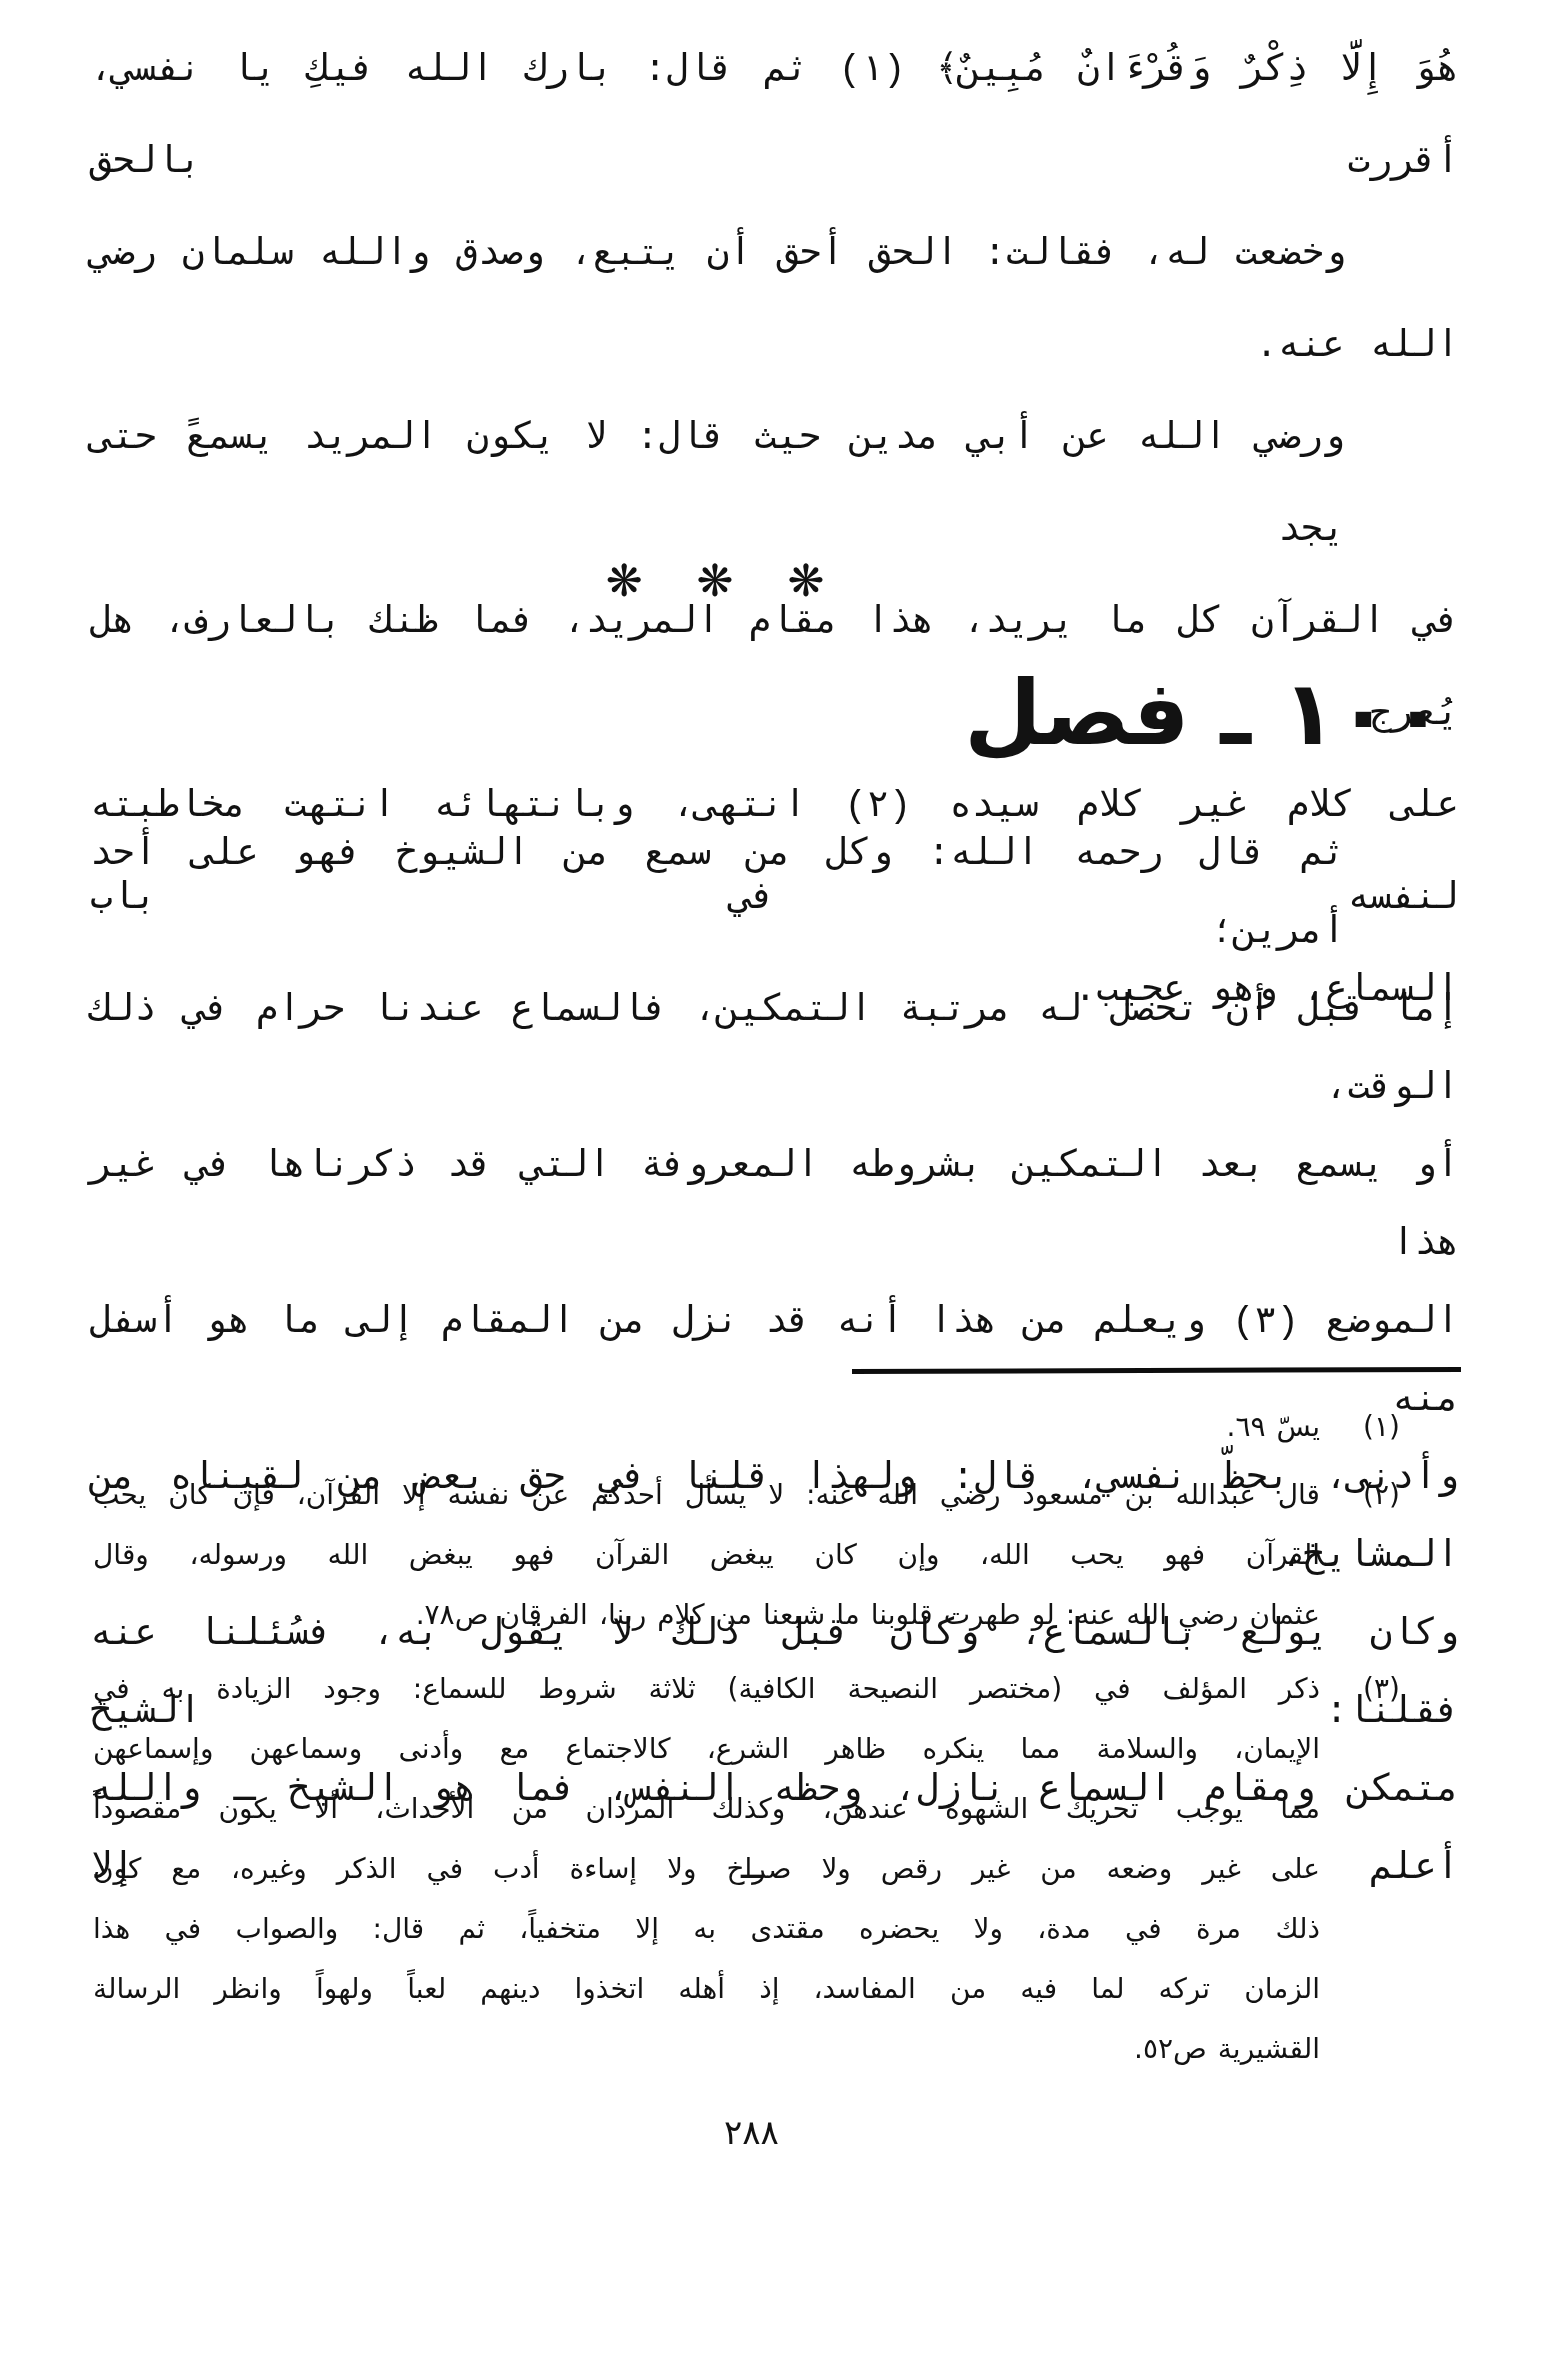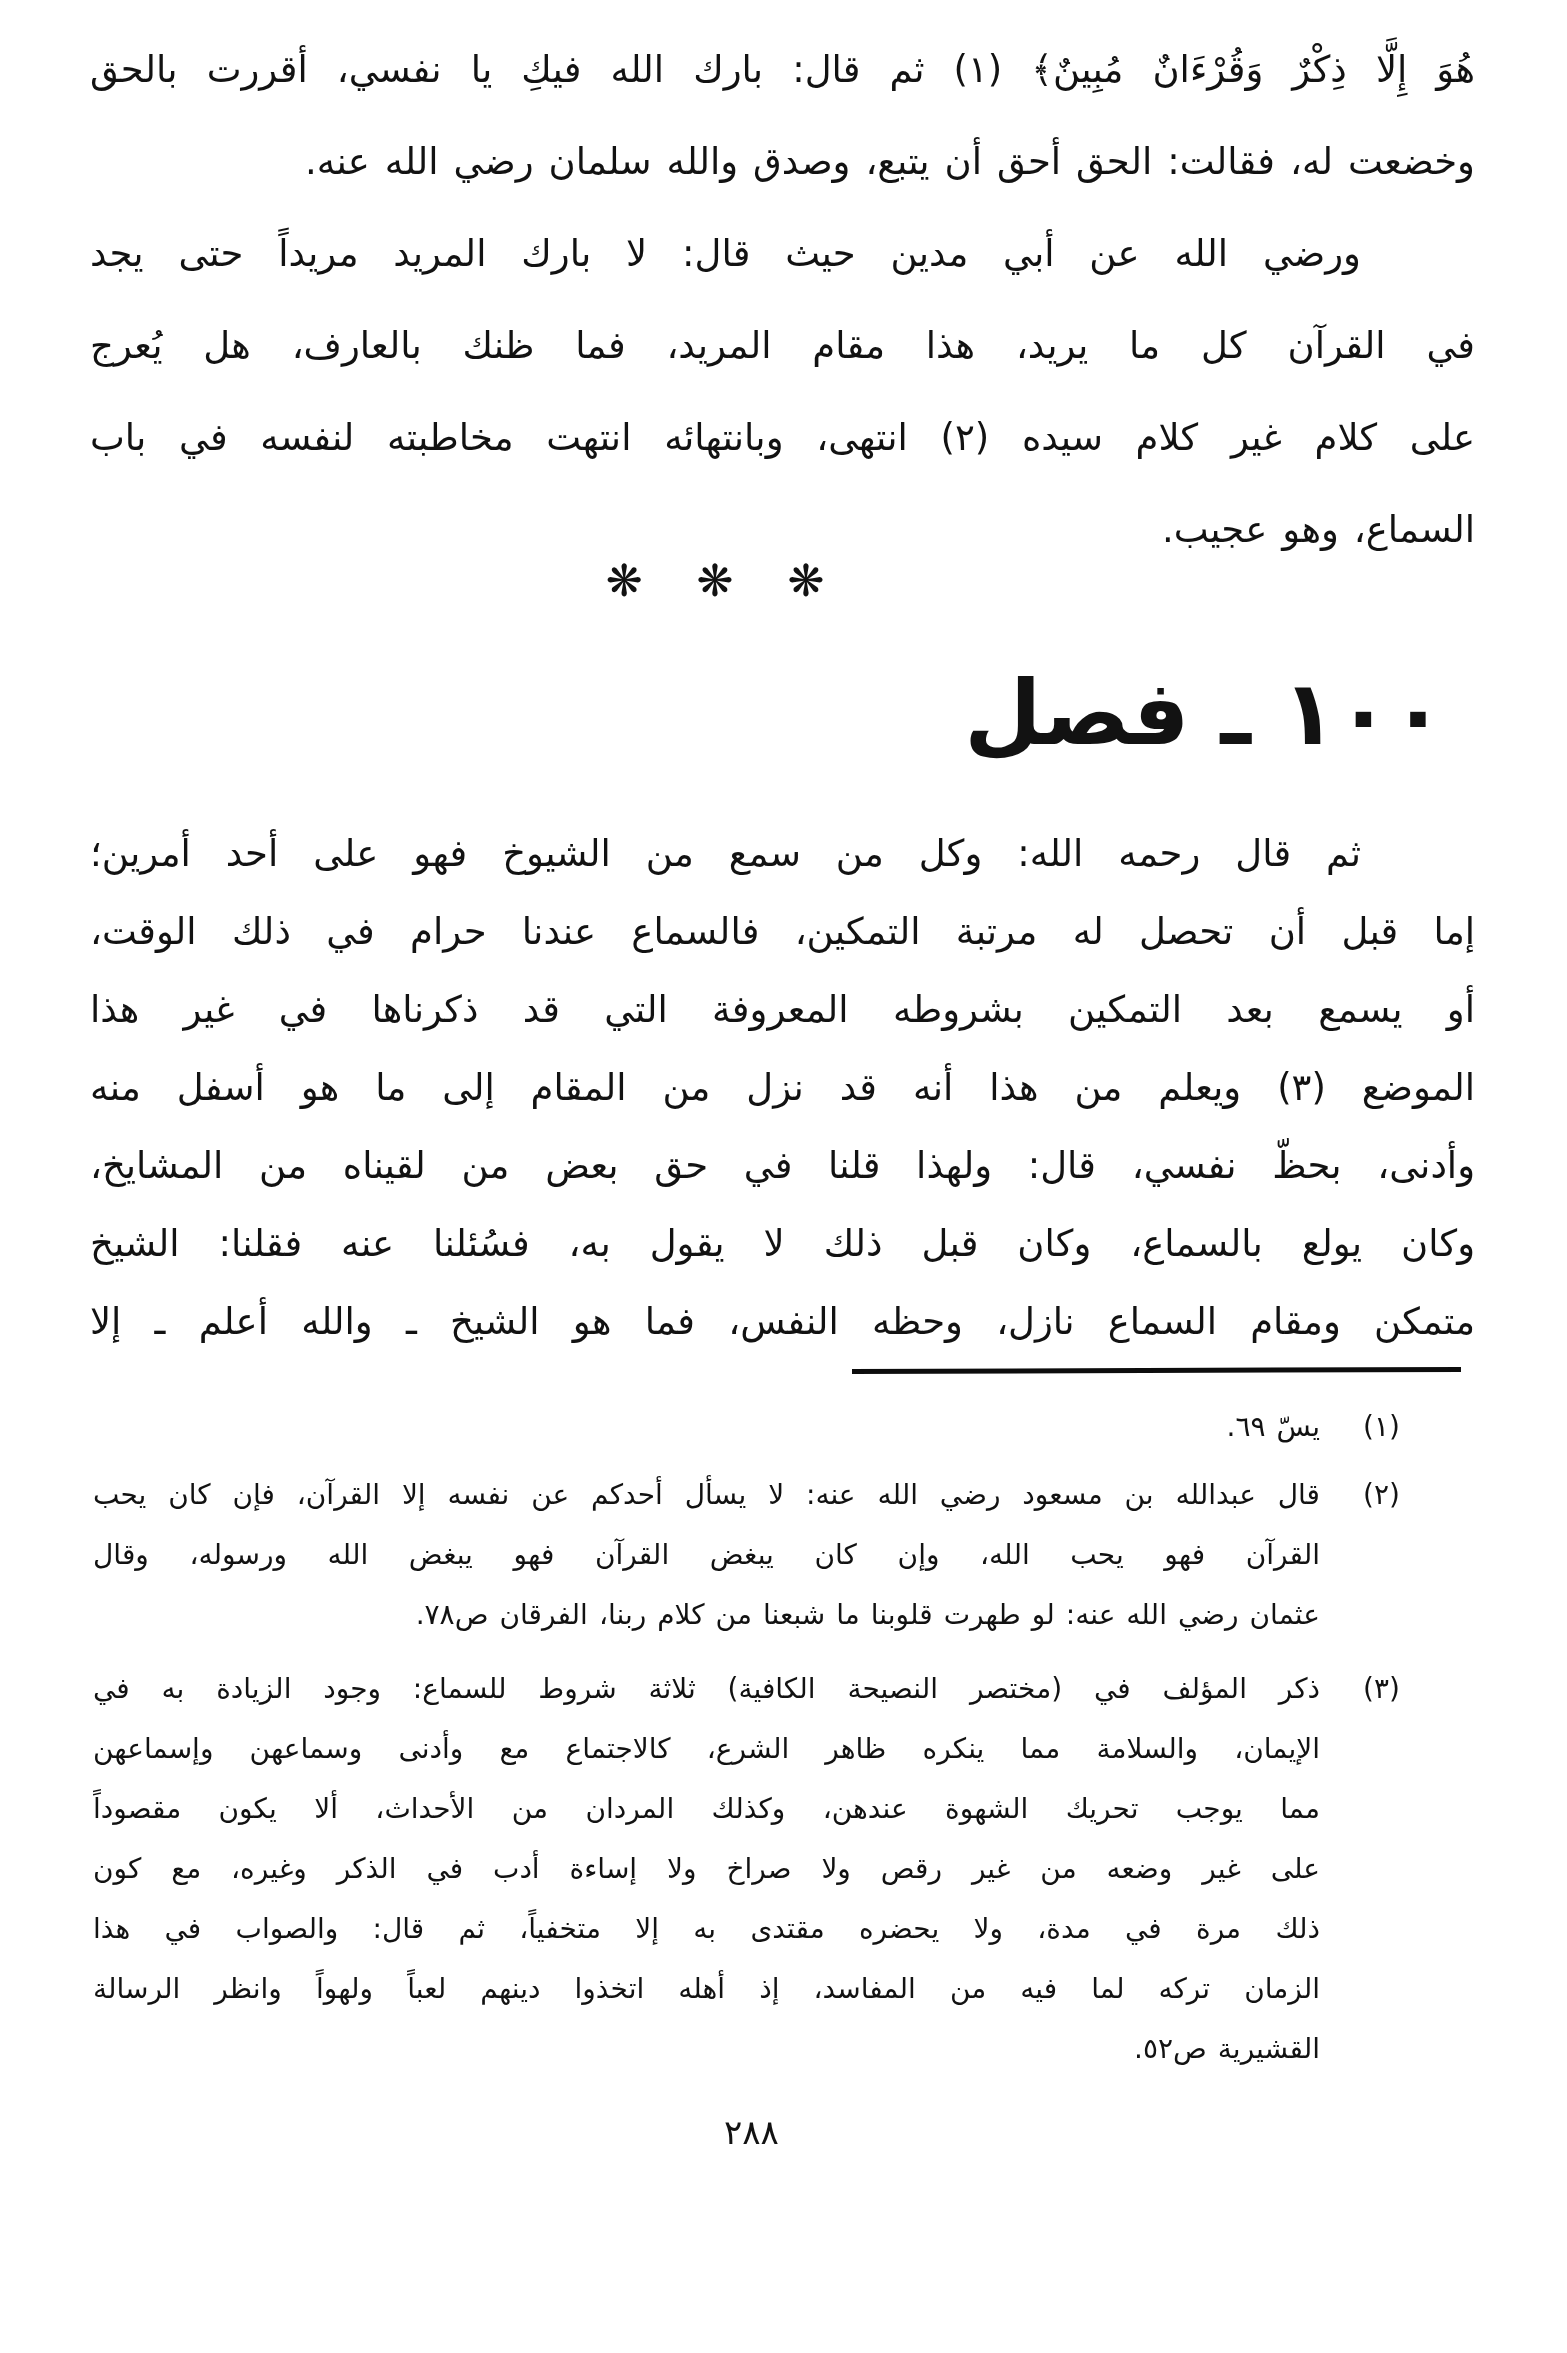--- a/index.html
+++ b/index.html
@@ -10,21 +10,21 @@
     position: relative;
     width: 1567px;
     height: 2354px;
     background: #ffffff;
     color: #121212;
     font-family: "DejaVu Sans", sans-serif;
     direction: rtl;
   }
 
   
-  .text-block { position: absolute; right: 92px; left: 90px; }
+  .text-block { position: absolute; right: 108px; left: 90px; font-family: Liberation Mono, monospace; }
   .block-top  { top: 24px;   font-size: 37px; line-height: 92px; }
   .block-body { top: 815px; font-size: 37px; line-height: 78px; }
 
   .line {
     text-align: justify;
     text-align-last: justify;
     word-spacing: 3.2px;
   }
   .line.indent { padding-right: 114px; }
   .line.end { text-align: left; text-align-last: right; }
@@ -90,21 +90,21 @@
   }
 </style>
 </head>
 <body>
 
 <div class="page">
 
   <div class="text-block block-top">
     <div class="line">هُوَ إِلَّا ذِكْرٌ وَقُرْءَانٌ مُبِينٌ﴾ (١) ثم قال: بارك الله فيكِ يا نفسي، أقررت بالحق</div>
     <div class="line end">وخضعت له، فقالت: الحق أحق أن يتبع، وصدق والله سلمان رضي الله عنه.</div>
-    <div class="line indent">ورضي الله عن أبي مدين حيث قال: لا بارك المريد مريداً حتى يجد</div>
+    <div class="line indent">ورضي الله عن أبي مدين حيث قال: لا يكون المريد يسمعً حتى يجد</div>
     <div class="line">في القرآن كل ما يريد، هذا مقام المريد، فما ظنك بالعارف، هل يُعرج</div>
     <div class="line">على كلام غير كلام سيده (٢) انتهى، وبانتهائه انتهت مخاطبته لنفسه في باب</div>
     <div class="line end">السماع، وهو عجيب.</div>
   </div>
 
   <div class="ornament">❋ ❋ ❋</div>
 
   <h1 class="heading">١٠٠ ـ فصل</h1>
 
   <div class="text-block block-body">

